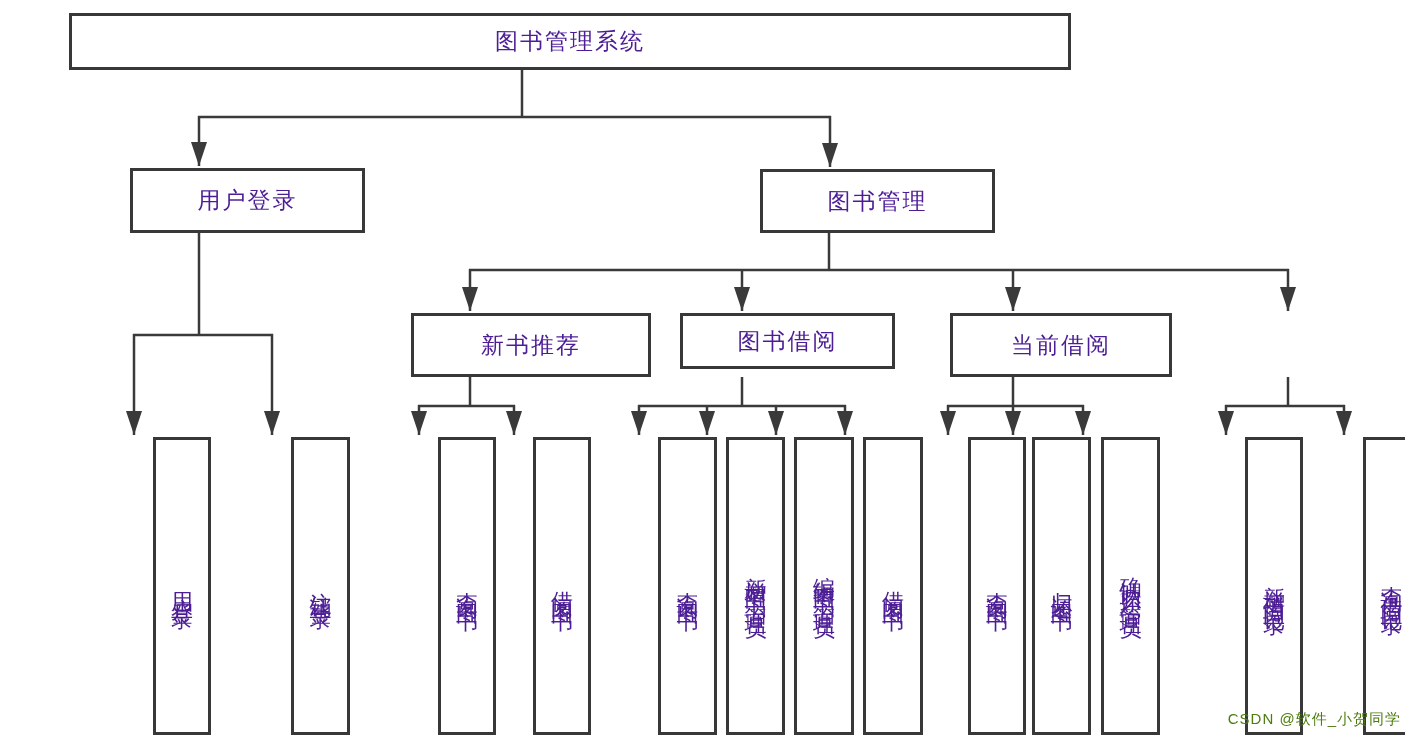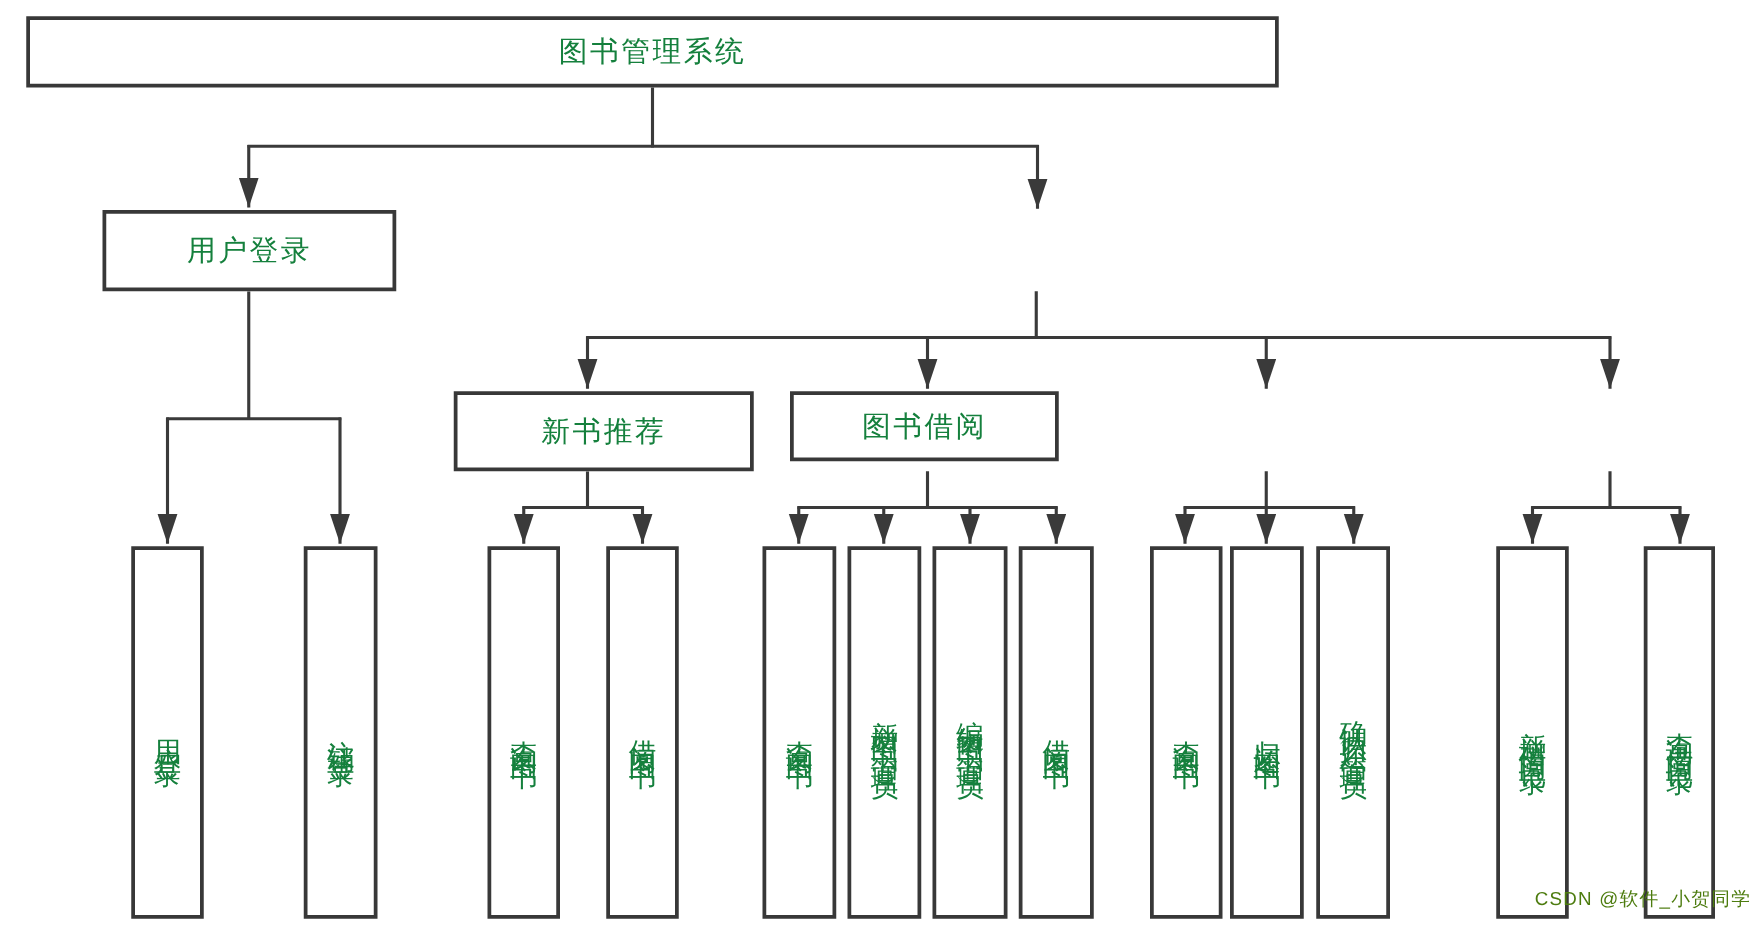--- a/index.html
+++ b/index.html
@@ -17,21 +17,22 @@
     width: 1405px; height: 747px;
   }
   .node {
     position: absolute;
     box-sizing: border-box;
     border: 3px solid #383838;
     background: #ffffff;
     display: flex;
     align-items: center;
     justify-content: center;
-    color: #15803d;
+    color: #4c1d95;
+    margin-left: 48px;
   }
   .hbox { font-size: 23px; letter-spacing: 2px; }
   .vbox { font-size: 22px; }
   .vbox .vtext {
     writing-mode: vertical-rl;
     letter-spacing: 6px;
     line-height: 1;
     max-height: 288px;
   }
   .watermark {
@@ -99,26 +100,32 @@
     </g>
   </svg>
 
   <div class="node hbox" style="left:21px; top:13px; width:1002px; height:57px;">
     <span>图书管理系统</span>
   </div>
 
   <div class="node hbox" style="left:82px; top:168px; width:235px; height:65px;">
     <span>用户登录</span>
   </div>
+  <div class="node hbox" style="left:712px; top:169px; width:235px; height:64px;">
+    <span>图书管理</span>
+  </div>
 
   <div class="node hbox" style="left:363px; top:313px; width:240px; height:64px;">
     <span>新书推荐</span>
   </div>
   <div class="node hbox" style="left:632px; top:313px; width:215px; height:56px;">
     <span>图书借阅</span>
+  </div>
+  <div class="node hbox" style="left:902px; top:313px; width:222px; height:64px;">
+    <span>当前借阅</span>
   </div>
 
   <div class="node vbox" style="left:105px; top:437px; width:58px; height:298px;">
     <span class="vtext">用户登录</span>
   </div>
   <div class="node vbox" style="left:243px; top:437px; width:59px; height:298px;">
     <span class="vtext">注销登录</span>
   </div>
 
   <div class="node vbox" style="left:390px; top:437px; width:58px; height:298px;">

